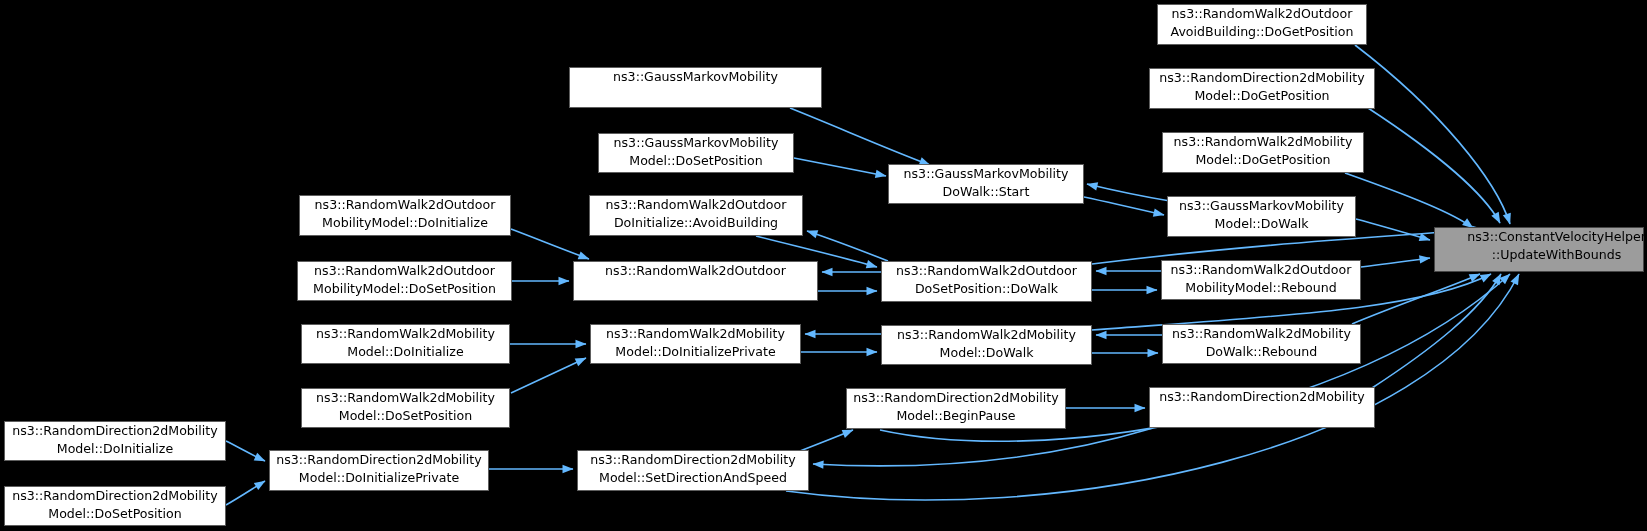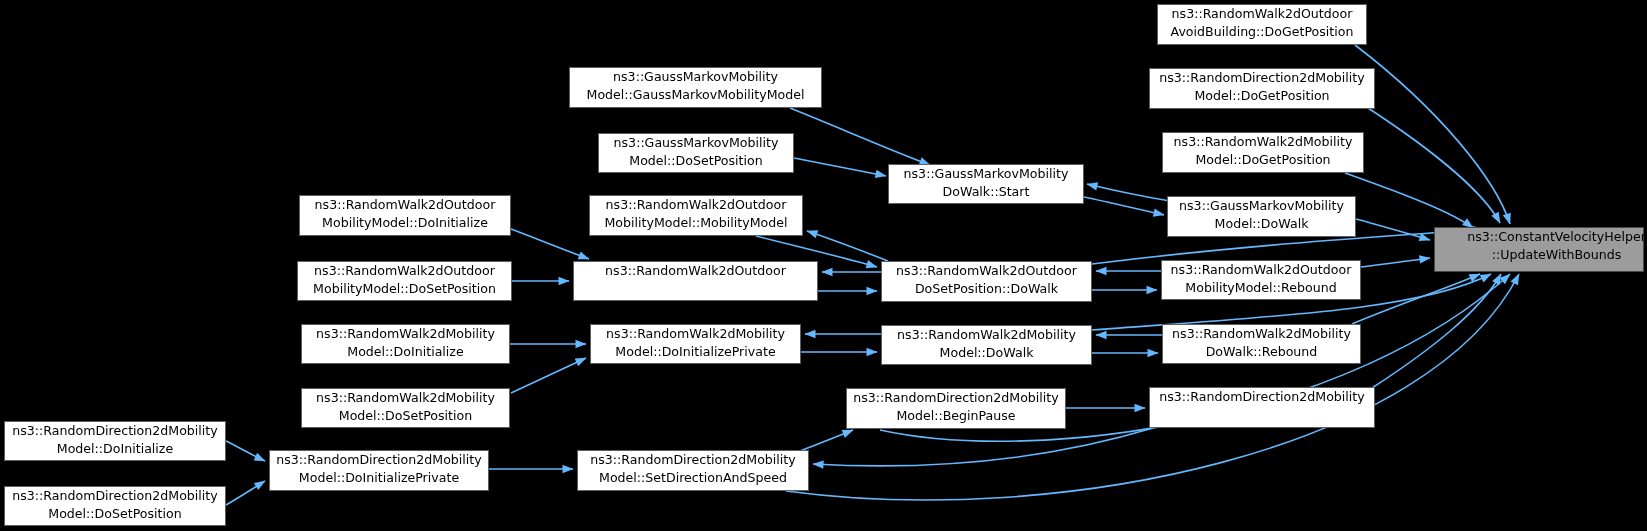--- a/index.html
+++ b/index.html
@@ -102,29 +102,28 @@
       <div class="node" style="left: 301px; top: 388px; width: 209px; height: 40px;">
         <span>ns3::RandomWalk2dMobility</span>
         <span>Model::DoSetPosition</span>
       </div>
       <div class="node" style="left: 269px; top: 450px; width: 220px; height: 41px;">
         <span>ns3::RandomDirection2dMobility</span>
         <span>Model::DoInitializePrivate</span>
       </div>
       <div class="node" style="left: 569px; top: 67px; width: 253px; height: 41px;">
         <span>ns3::GaussMarkovMobility</span>
-        <span>Model::GaussMarkovMobilityModel</span>
       </div>
       <div class="node" style="left: 598px; top: 133px; width: 196px; height: 40px;">
         <span>ns3::GaussMarkovMobility</span>
         <span>Model::DoSetPosition</span>
       </div>
       <div class="node" style="left: 589px; top: 195px; width: 214px; height: 41px;">
         <span>ns3::RandomWalk2dOutdoor</span>
-        <span>MobilityModel::MobilityModel</span>
+        <span>DoInitialize::AvoidBuilding</span>
       </div>
       <div class="node" style="left: 573px; top: 261px; width: 245px; height: 40px;">
         <span>ns3::RandomWalk2dOutdoor</span>
       </div>
       <div class="node" style="left: 590px; top: 324px; width: 211px; height: 40px;">
         <span>ns3::RandomWalk2dMobility</span>
         <span>Model::DoInitializePrivate</span>
       </div>
       <div class="node" style="left: 577px; top: 450px; width: 232px; height: 41px;">
         <span>ns3::RandomDirection2dMobility</span>

